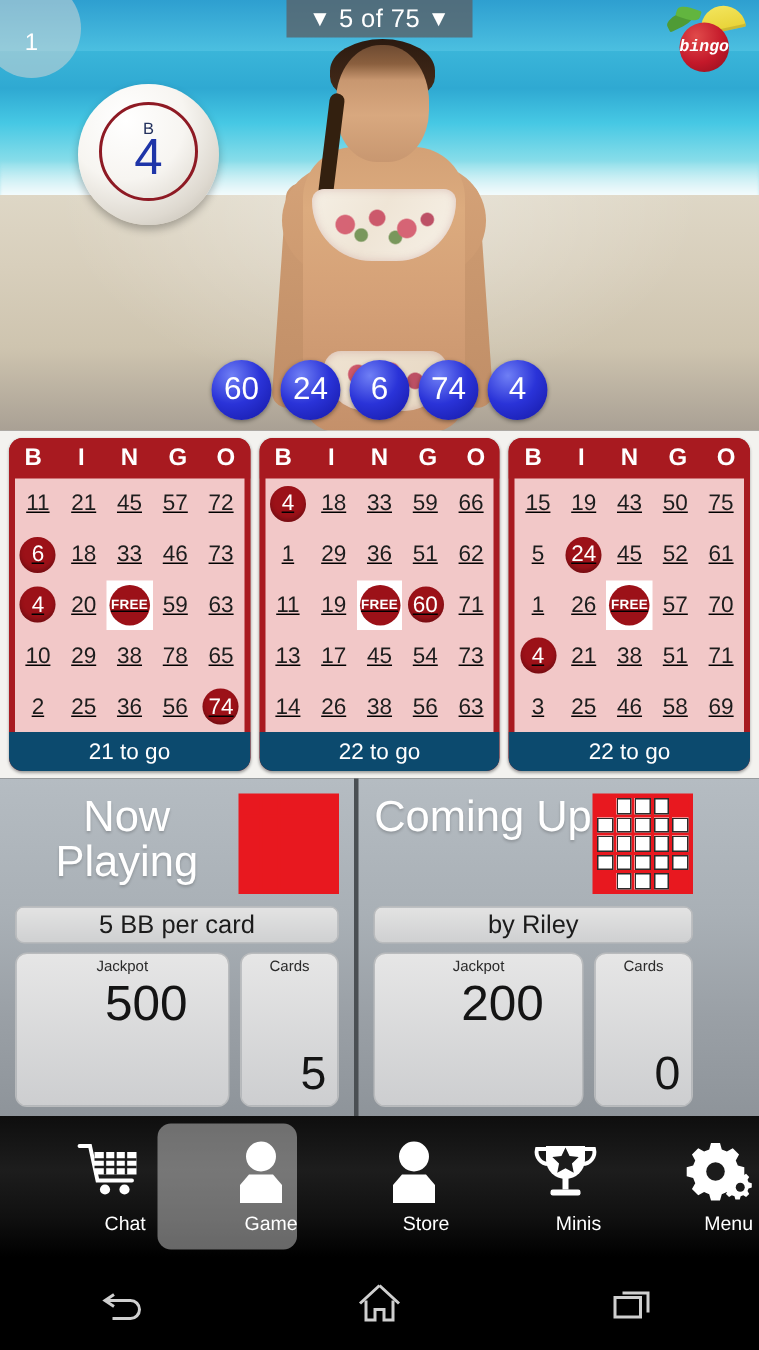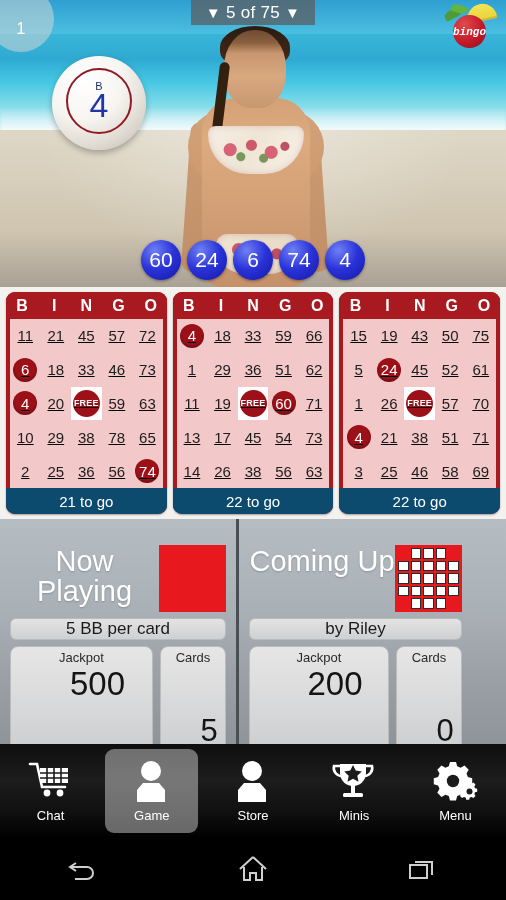--- a/index.html
+++ b/index.html
@@ -224,21 +224,21 @@
     height:26px; background:#0c4a6e; color:#fff;
     display:flex; align-items:center; justify-content:center; font-size:15px;
   }
 
   
   .panels {
     position:absolute; left:0; top:519px; width:506px; height:225px;
     display:flex; background:linear-gradient(to bottom,#b5bcc2 0%,#a9b0b6 40%,#9aa0a6 70%,#8e949a 100%);
   }
   .panel {
-    width:236px; position:relative; padding:24px 10px 6px 10px;
+    width:236px; position:relative; padding:8px 10px 6px 10px;
     display:flex; flex-direction:column;
   }
   .panel.right { border-left:3px solid #4a4f53; }
   .panel-top { display:flex; align-items:flex-start; height:82px; }
   .panel-title {
     flex:1; color:#fff; font-size:29px; line-height:1.02;
     text-align:center; padding-top:4px; text-shadow:0 1px 2px rgba(0,0,0,.2);
   }
   .pattern {
     width:67px; height:67px; background:#e8181f; padding:3px;
@@ -255,33 +255,33 @@
     font-size:17px; color:#1b1b1b;
   }
   .stats { margin-top:6px; display:flex; gap:7px; align-items:stretch; }
   .box {
     border-radius:8px; background:linear-gradient(to bottom,#e6e6e6,#cdced0);
     border:1px solid #b9bbbd; display:flex; flex-direction:column;
     align-items:center; padding:3px 4px 4px;
   }
   .box.jackpot { flex:1; }
   .box.cards { width:66px;gap:48px; }
-  .box .lbl { font-size:13px; color:#2a2a2a; }
+  .box .lbl { font-size:10px; color:#2a2a2a; }
   .box .val { font-size:33px; color:#141414; line-height:1.05; margin-top:2px;margin-left:32px; }
   .box.cards .val { font-size:31px; }
 
   
   .appnav {
     position:absolute; left:0; top:744px; width:506px; height:94px;
     background:linear-gradient(to bottom,#0e0e0e 0%,#1d1d1d 38%,#101010 72%,#000 100%);
     display:flex; align-items:center;
   }
   .navitem {
     flex:1; height:84px; display:flex; flex-direction:column;
-    align-items:center; justify-content:center; gap:4px;
+    align-items:flex-end; justify-content:center; gap:4px;
     border-radius:9px; margin:0 4px;
   }
   .navitem.active { background:rgba(255,255,255,0.40); }
   .navitem .lbl { color:#fff; font-size:13px; }
   .navicon { width:46px; height:44px; position:relative; }
 
   
   .sysnav {
     position:absolute; left:0; top:838px; width:506px; height:62px;
     background:#000; display:flex; align-items:center; justify-content:space-around;

